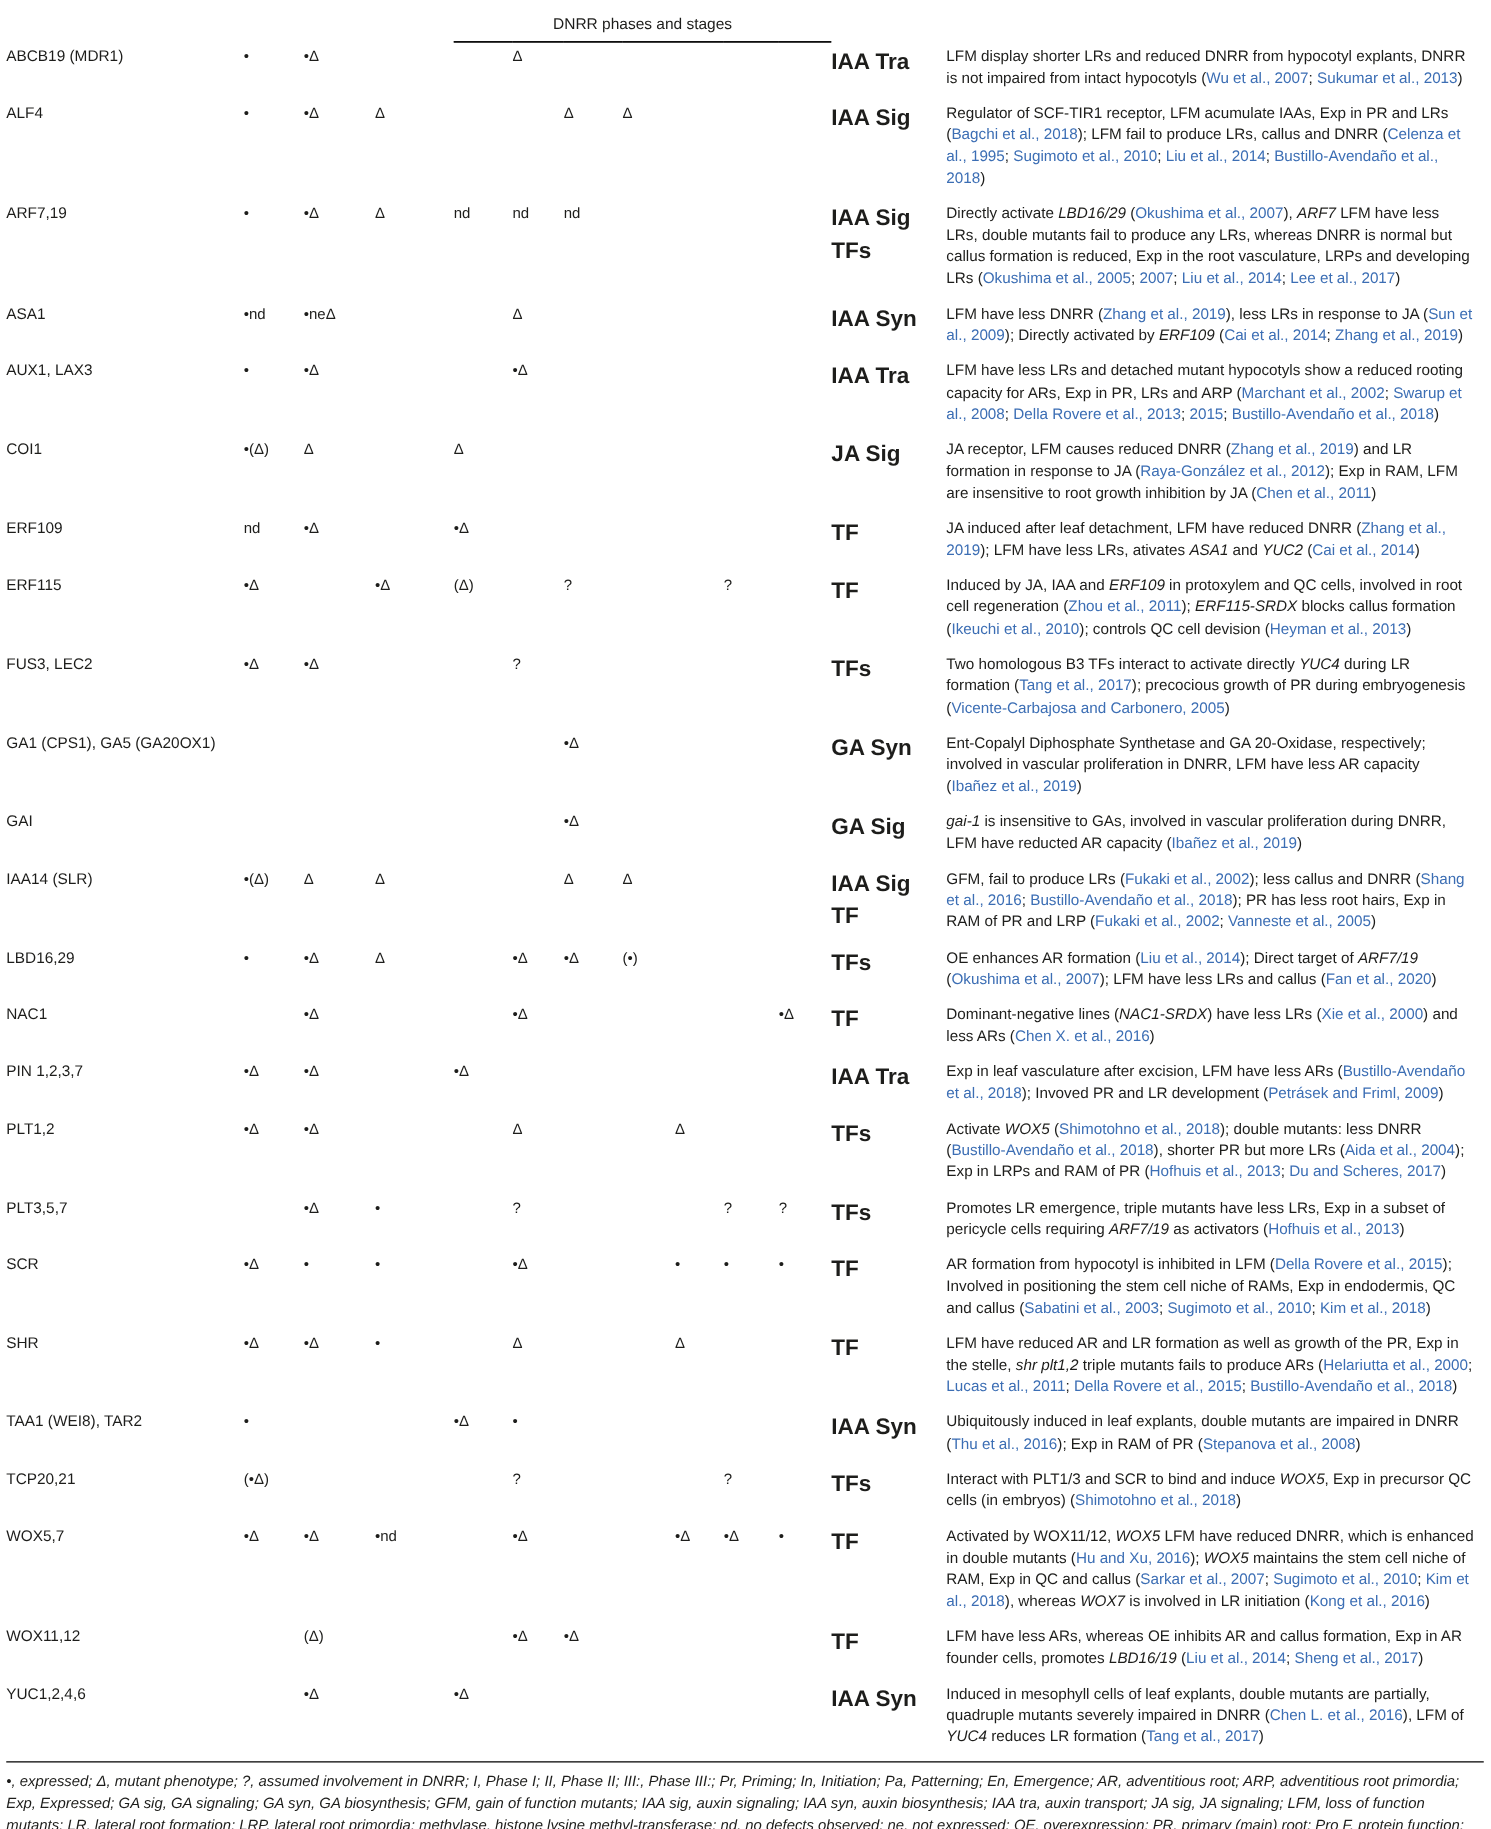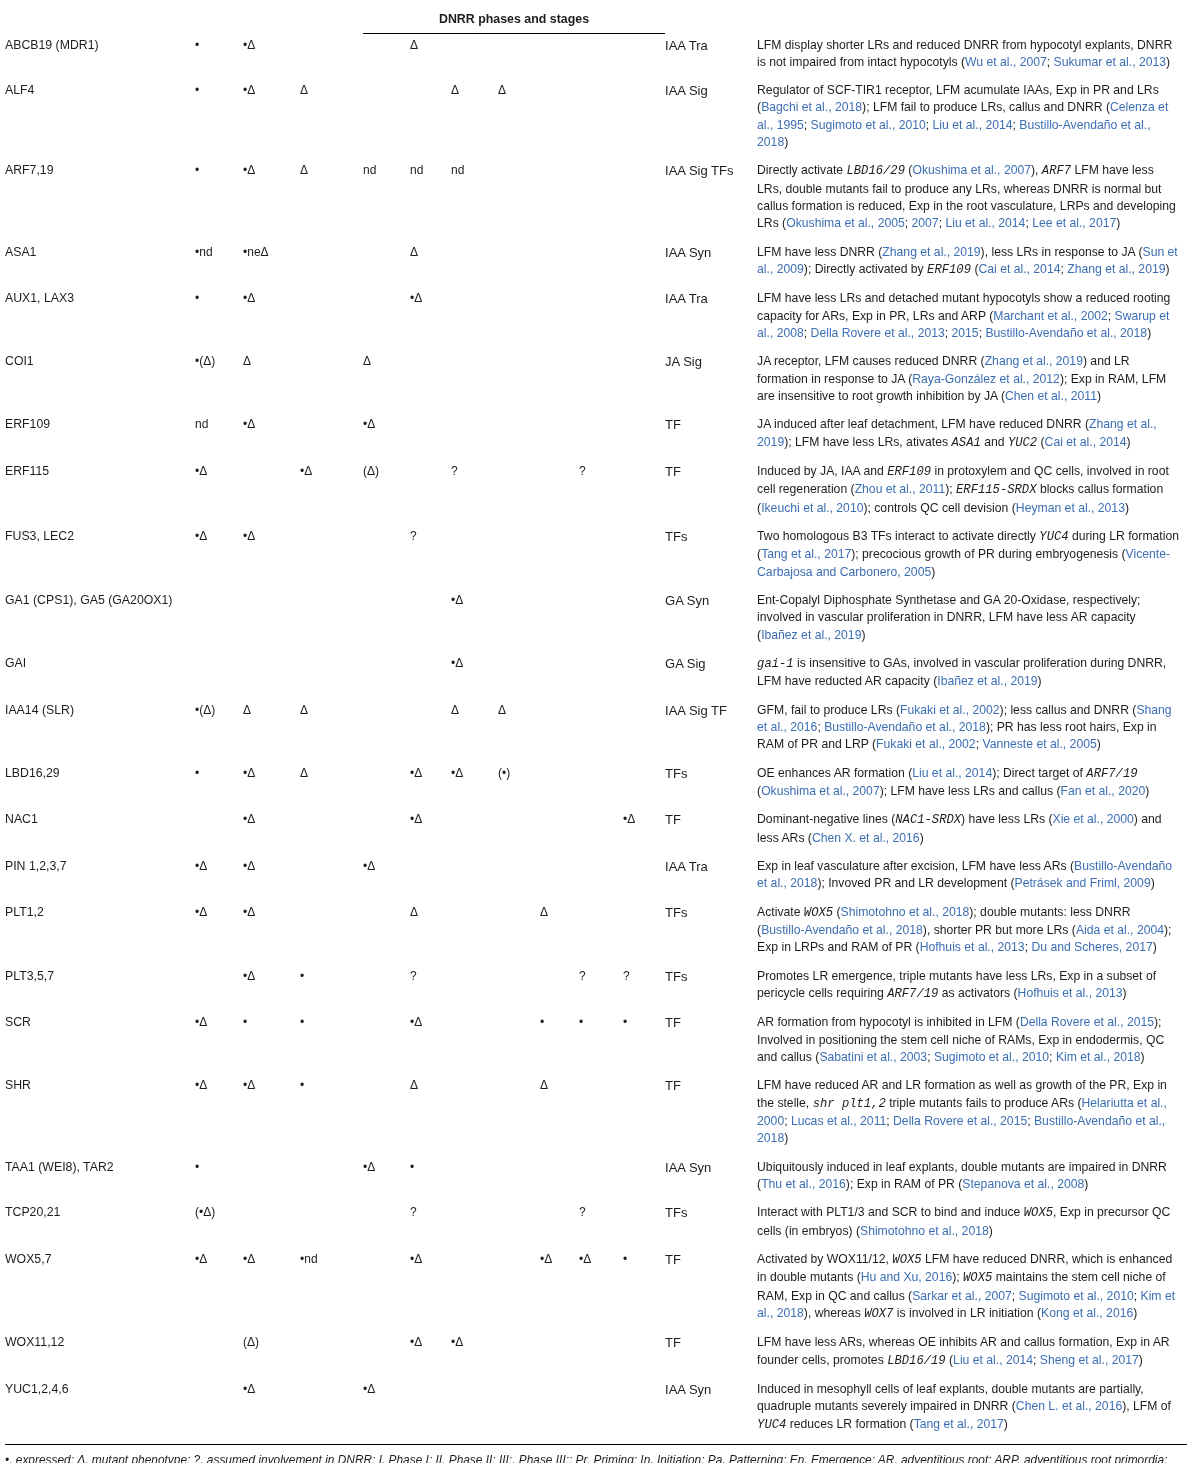--- a/index.html
+++ b/index.html
@@ -10,39 +10,39 @@
   *{box-sizing:border-box;}
   html,body{margin:0;padding:0;background:#ffffff;}
   body{
     font-family:"Liberation Sans","DejaVu Sans",sans-serif;
     color:var(--text);
     font-size:12.2px;
   }
   .page{width:1193px;padding:6px 6px 0 5px;}
   table{border-collapse:collapse;table-layout:fixed;width:100%;}
   th,td{text-align:left;vertical-align:top;}
-  thead th{font-weight:bold;font-size:12.4px;}
+  thead th{font-weight:normal;font-size:12.4px;}
   .group-th{
     text-align:center;
     border-bottom:1px solid var(--rule);
     padding:6px 0 7px 0;
   }
   .header-row th{
     border-bottom:1px solid var(--rule);
     padding:11px 8px 8px 0;
   }
   tbody td{
     padding:3px 8px 8px 0;
     line-height:1.42;
   }
   td.gene{font-size:12.3px;}
   td.mark{font-size:12px;white-space:nowrap;}
-  td.prof{font-size:13px;}
+  td.prof{font-size:18px;font-weight:bold;}
   td.comment{font-size:12.2px;margin-top:44px;}
-  td.comment i{font-style:italic;font-family:Liberation Mono, monospace;}
+  td.comment i{font-style:italic;}
   .cite{color:var(--cite);}
   .rule{border-top:1px solid var(--rule);height:0;margin:2px 0 0 0;}
   .footnote{
     margin:0;
     padding:7px 2px 14px 0;
     font-style:italic;
     font-size:11.9px;
     line-height:1.5;
   }
 </style>

